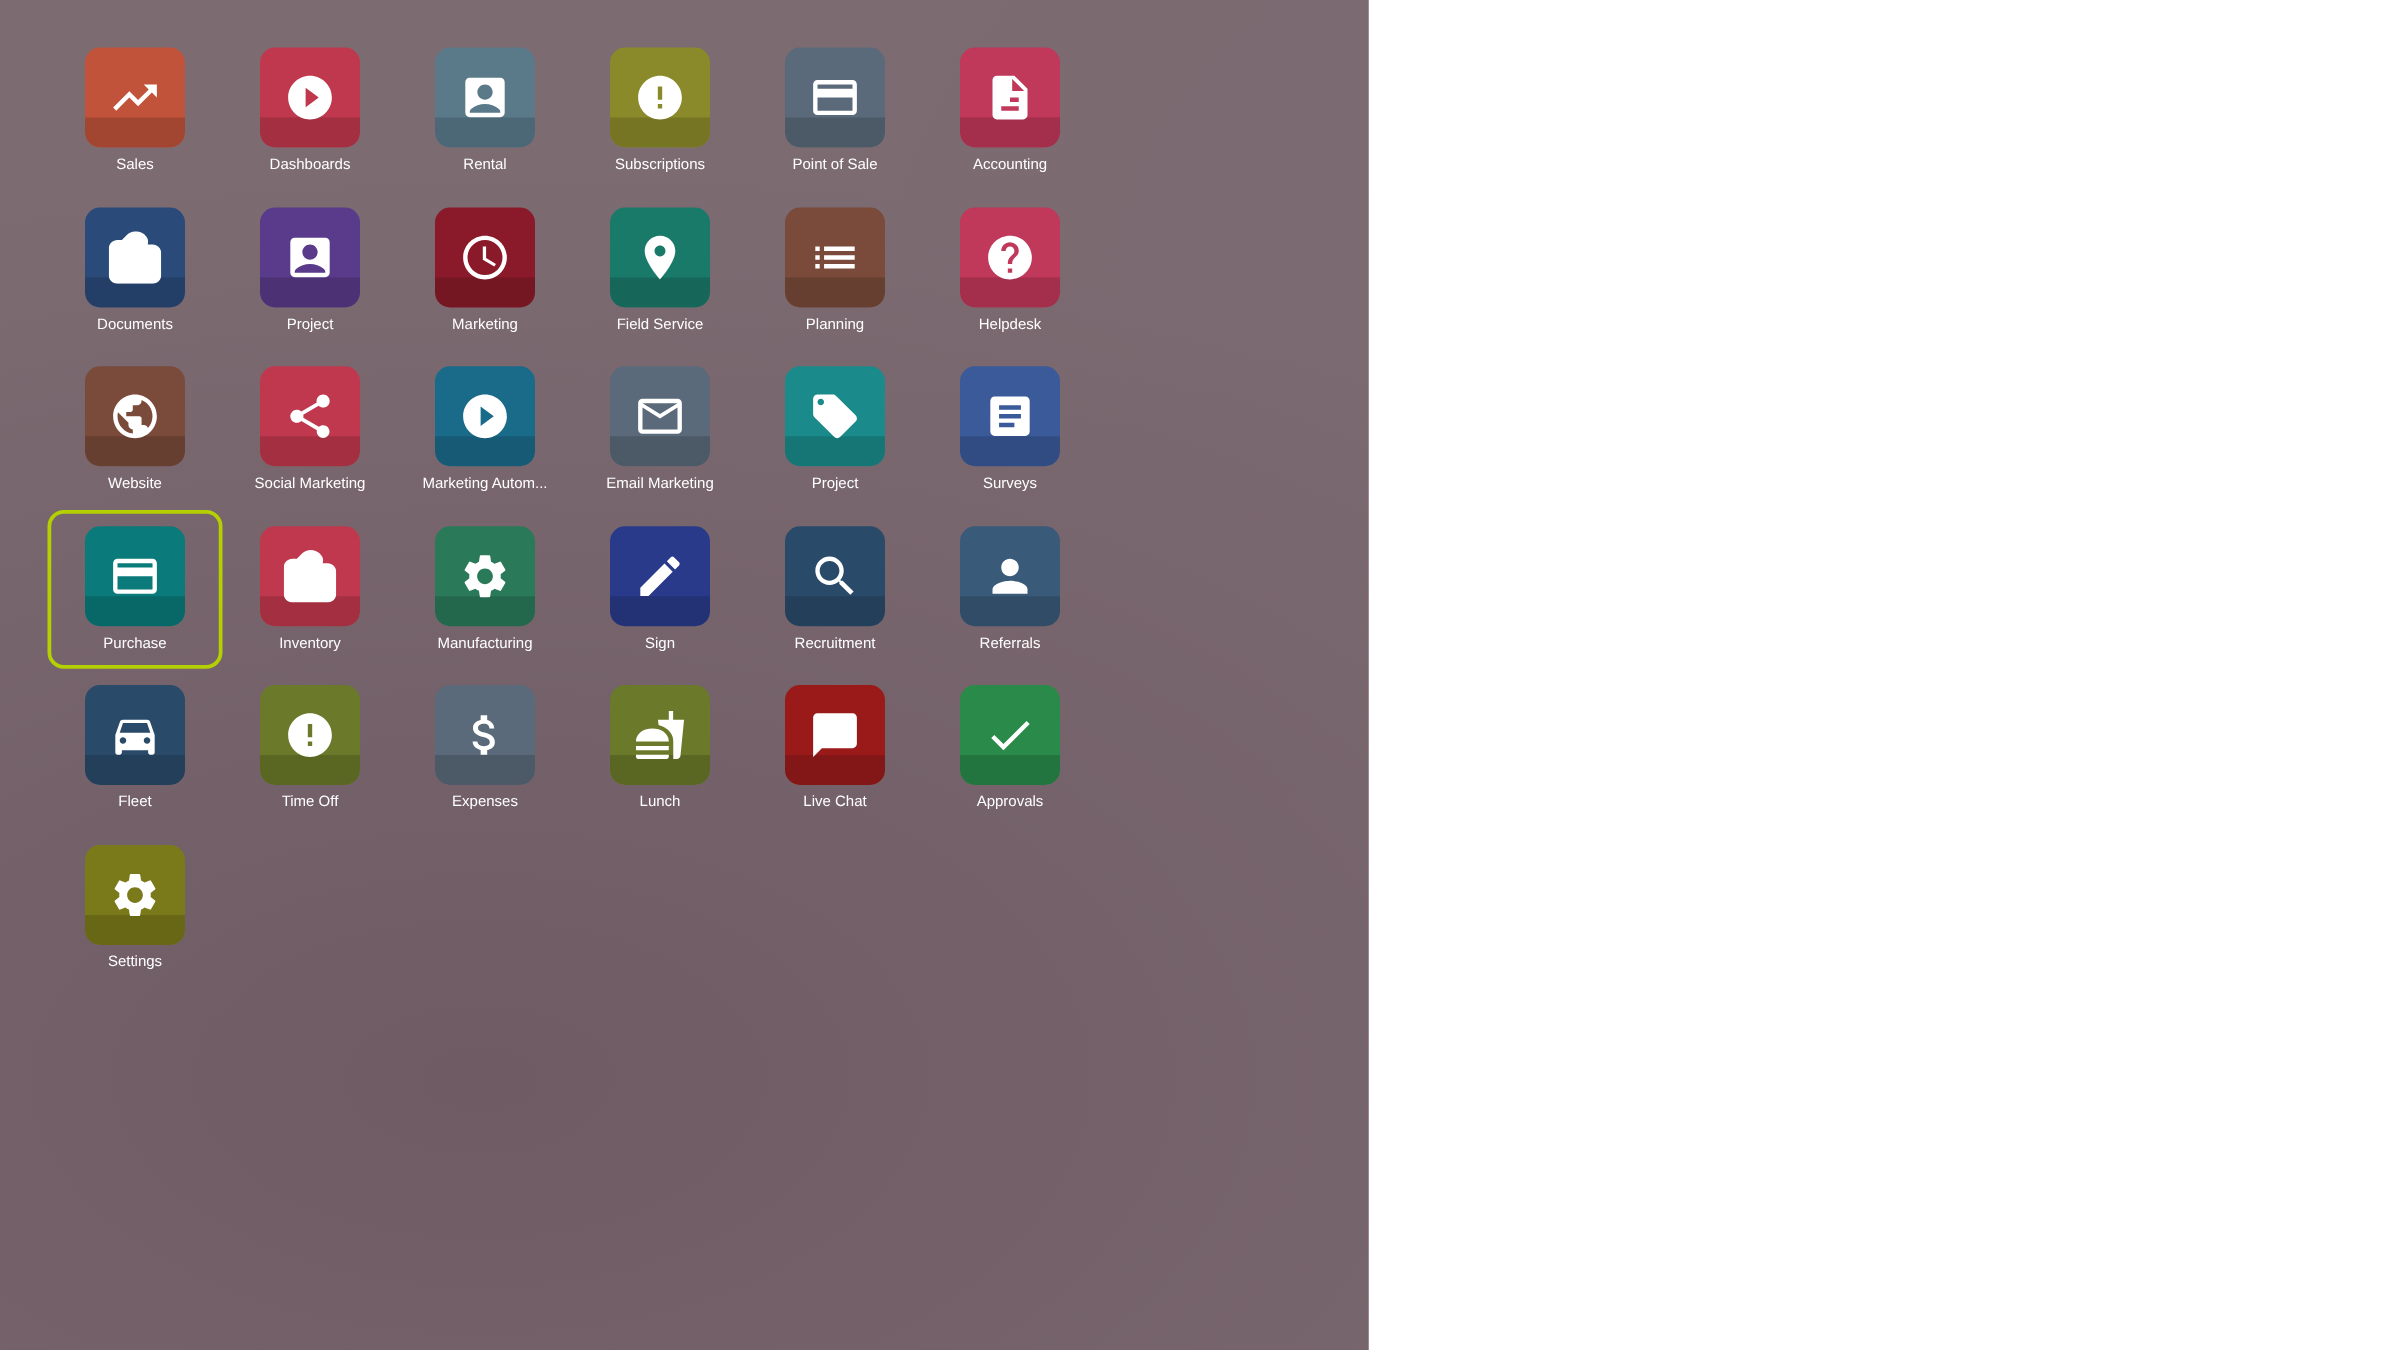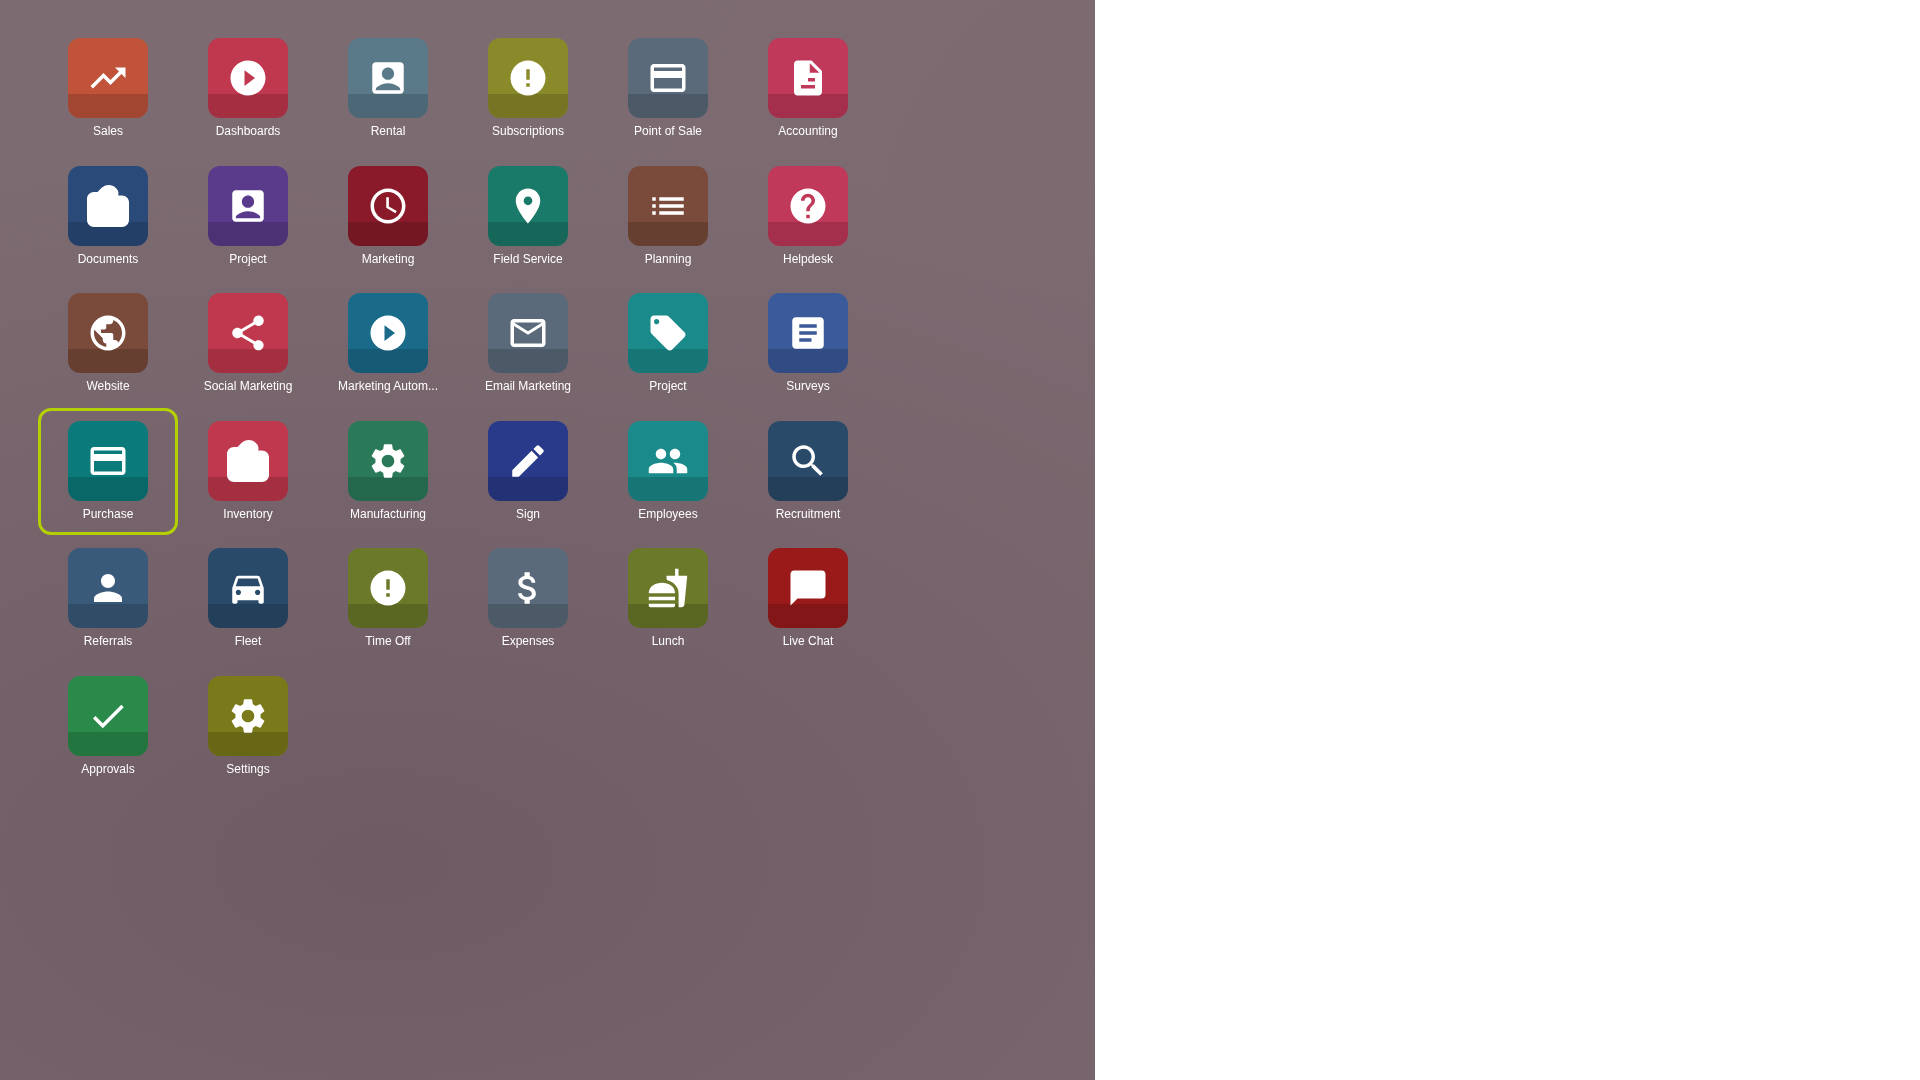--- a/index.html
+++ b/index.html
@@ -356,28 +356,20 @@
       </div>
       <div class="app-item">
         <div class="app-icon color-navy">
           <svg viewBox="0 0 24 24">
             <path d="M3 17.25V21h3.75L17.81 9.94l-3.75-3.75L3 17.25zM20.71 7.04c.39-.39.39-1.02 0-1.41l-2.34-2.34c-.39-.39-1.02-.39-1.41 0l-1.83 1.83 3.75 3.75 1.83-1.83z"></path>
           </svg>
         </div>
         <span class="app-label">Sign</span>
       </div>
       <div class="app-item">
-        <div class="app-icon color-teal">
-          <svg viewBox="0 0 24 24">
-            <path d="M16 11c1.66 0 2.99-1.34 2.99-3S17.66 5 16 5c-1.66 0-3 1.34-3 3s1.34 3 3 3zm-8 0c1.66 0 2.99-1.34 2.99-3S9.66 5 8 5C6.34 5 5 6.34 5 8s1.34 3 3 3zm0 2c-2.33 0-7 1.17-7 3.5V19h14v-2.5c0-2.33-4.67-3.5-7-3.5zm8 0c-.29 0-.62.02-.97.05 1.16.84 1.97 1.97 1.97 3.45V19h6v-2.5c0-2.33-4.67-3.5-7-3.5z"></path>
-          </svg>
-        </div>
-        <span class="app-label">Employees</span>
-      </div>
-      <div class="app-item">
         <div class="app-icon color-dark-navy">
           <svg viewBox="0 0 24 24">
             <path d="M15.5 14h-.79l-.28-.27C15.41 12.59 16 11.11 16 9.5 16 5.91 13.09 3 9.5 3S3 5.91 3 9.5 5.91 16 9.5 16c1.61 0 3.09-.59 4.23-1.57l.27.28v.79l5 4.99L20.49 19l-4.99-5zm-6 0C7.01 14 5 11.99 5 9.5S7.01 5 9.5 5 14 7.01 14 9.5 11.99 14 9.5 14z"></path>
           </svg>
         </div>
         <span class="app-label">Recruitment</span>
       </div>
       <div class="app-item">
         <div class="app-icon color-steel">
           <svg viewBox="0 0 24 24">

